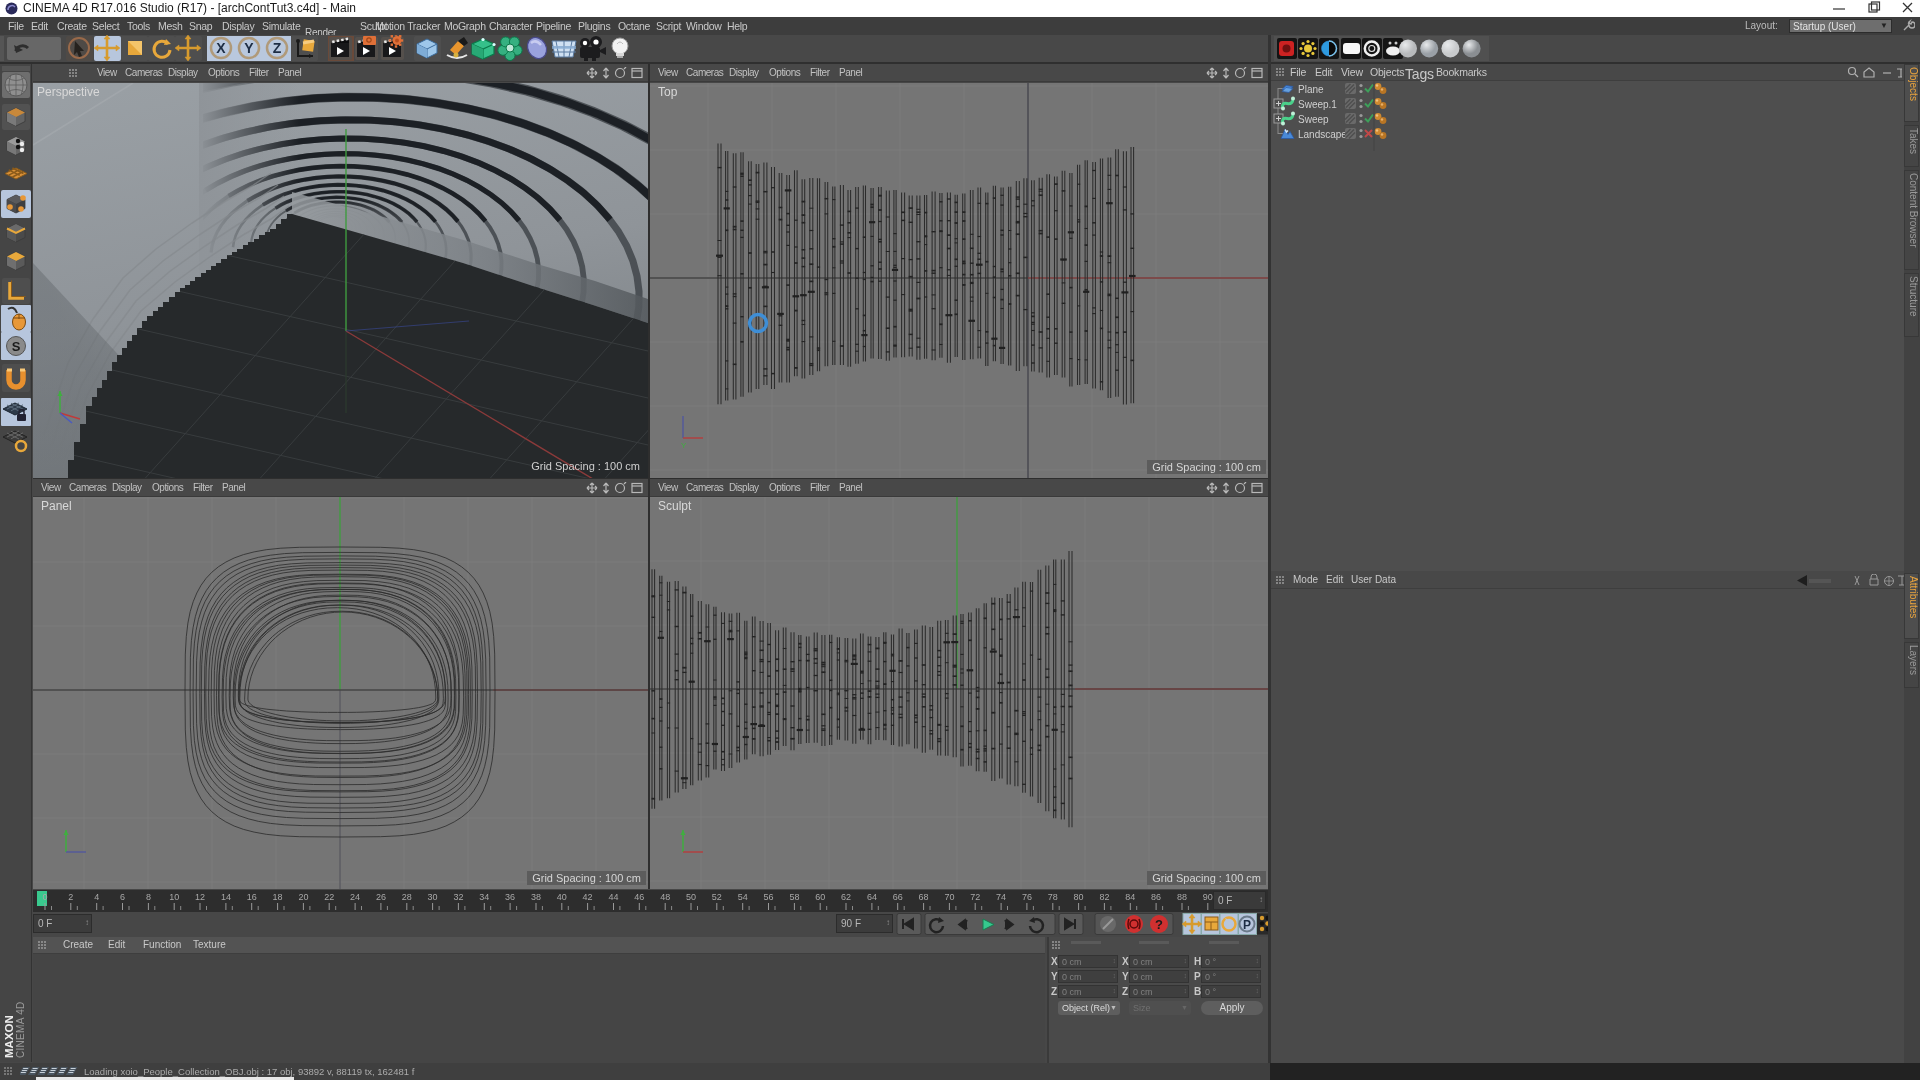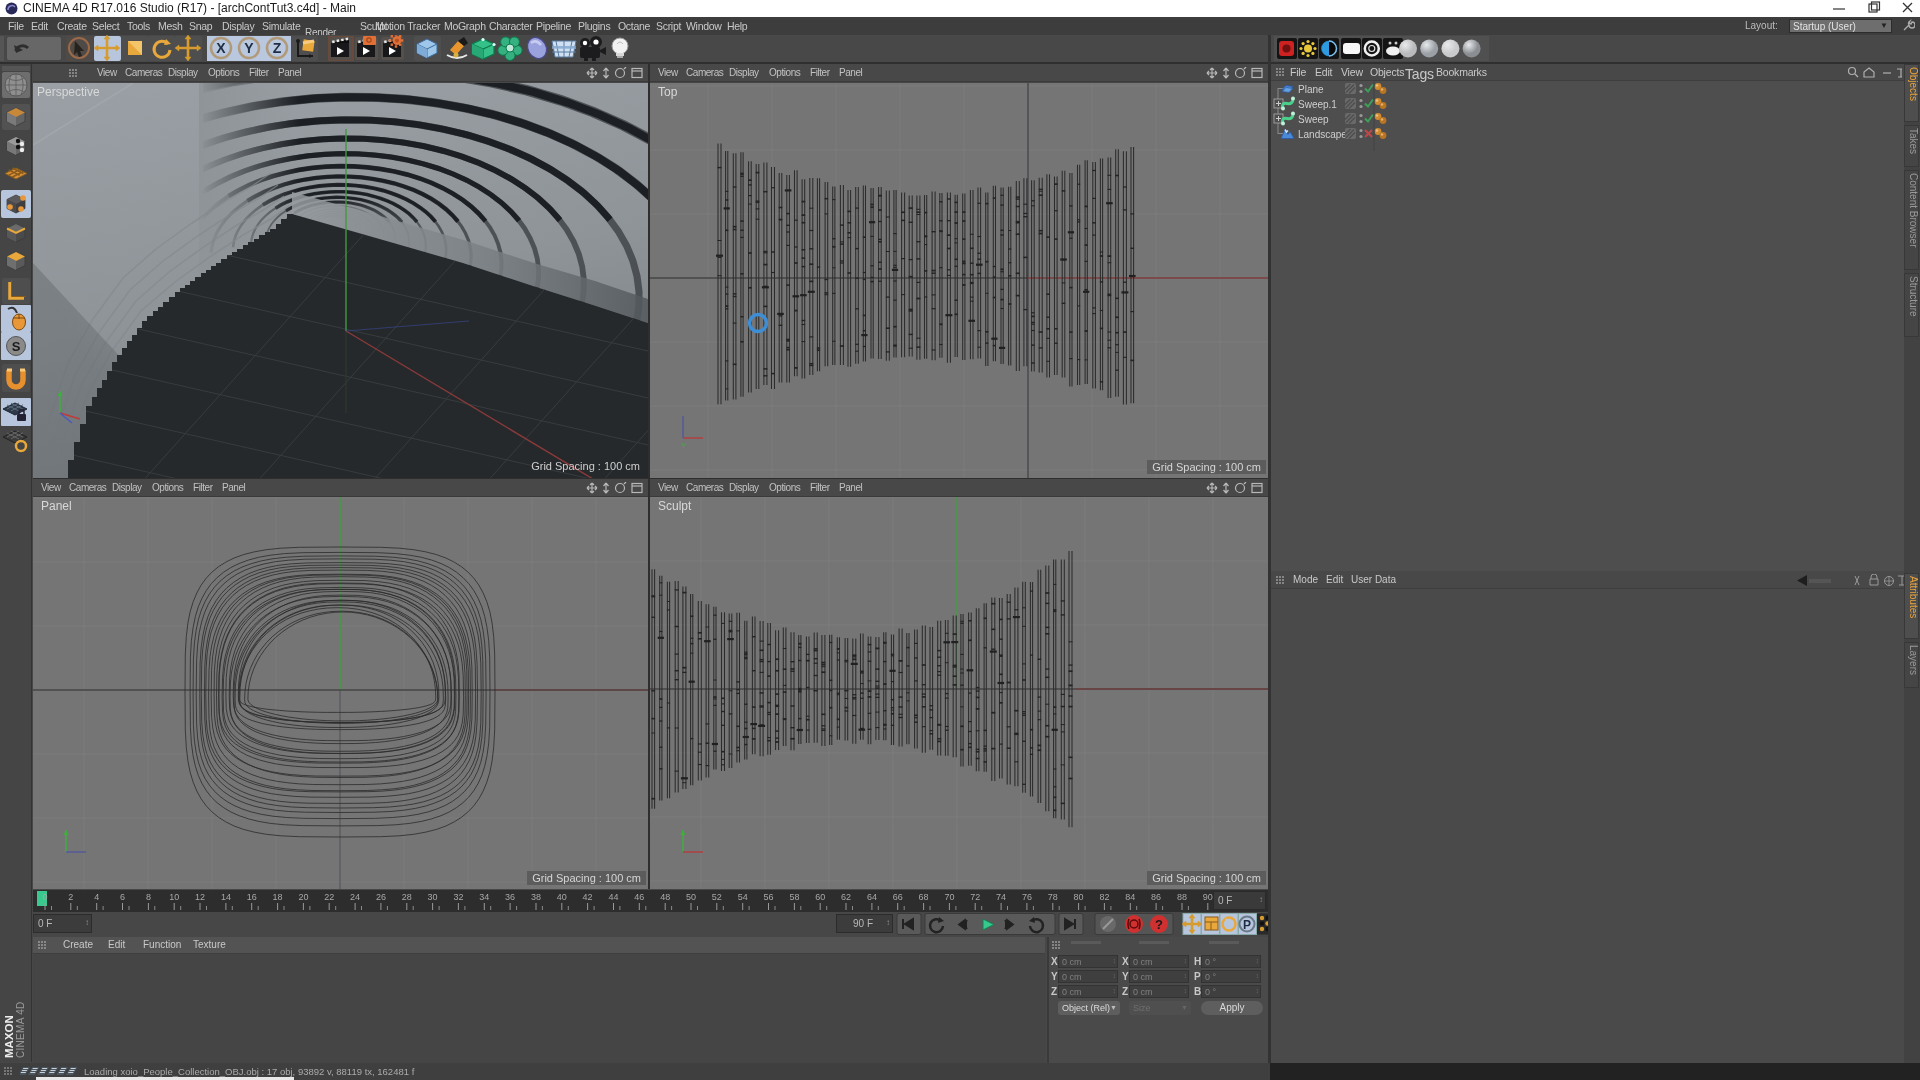--- a/index.html
+++ b/index.html
@@ -1790,21 +1790,21 @@
 <text x="1149.0" y="10" font-size="9" fill="#a8a8a8" text-anchor="middle" font-family="Liberation Sans">88</text>
 <path d="M1149.0 13v7" stroke="#9a9a9a" stroke-width="1"></path>
 <path d="M1155.4 16v4" stroke="#8a8a8a" stroke-width="1"></path>
 <text x="1174.8" y="10" font-size="9" fill="#a8a8a8" text-anchor="middle" font-family="Liberation Sans">90</text>
 <path d="M1174.8 13v7" stroke="#9a9a9a" stroke-width="1"></path>
 </svg>
 <div class="abs" style="left:1180px;top:1px;width:53px;height:19px;background:#3a3a3a;border:1px solid #2a2a2a;color:#b8b8b8;font-size:10px;padding:3px 4px">0 F<span style="position:absolute;right:2px;top:3px;color:#888;font-size:8px">↕</span></div>
 </div>
 <div class="abs" style="left:33px;top:912px;width:1235px;height:25px;background:#474747">
 <div class="abs" style="left:0;top:2px;width:59px;height:19px;background:#3c3c3c;border:1px solid #2c2c2c;color:#b8b8b8;font-size:10px;padding:3px 4px">0 F<span style="position:absolute;right:2px;top:3px;color:#888;font-size:8px">↕</span></div>
-<div class="abs" style="left:803px;top:2px;width:57px;height:19px;background:#3c3c3c;border:1px solid #2c2c2c;color:#b8b8b8;font-size:10px;padding:3px 16px">90 F<span style="position:absolute;right:2px;top:3px;color:#888;font-size:8px">↕</span></div>
+<div class="abs" style="left:803px;top:2px;width:57px;height:19px;background:#3c3c3c;border:1px solid #2c2c2c;color:#b8b8b8;font-size:10px;padding:3px 4px">90 F<span style="position:absolute;right:2px;top:3px;color:#888;font-size:8px">↕</span></div>
 <svg class="abs" style="left:862px;top:1px" width="373" height="23">
 <rect x="2" y="0.5" width="24" height="21" rx="2" fill="#5a5a5a" stroke="#3a3a3a"></rect>
 <path d="M8 6v10M18 6l-8 5 8 5z" stroke="#222" stroke-width="2" fill="#222"></path>
 <rect x="30" y="0.5" width="130" height="21" rx="2" fill="#5a5a5a" stroke="#3a3a3a"></rect>
 <path d="M46 8a6.5 6.5 0 1 0 2 5" stroke="#222" stroke-width="2.5" fill="none"></path>
       <path d="M44 4l5 4-6 2z" fill="#222"></path>
 <path d="M70 7l-6 4.5 6 4.5zM72 7q-3 4.5 0 9" stroke="#222" stroke-width="1.8" fill="#222"></path>
 <path d="M88 6l11 5.5-11 5.5z" fill="#35c98e" stroke="#1a7a50"></path>
 <path d="M112 7l6 4.5-6 4.5zM110 7q3 4.5 0 9" stroke="#222" stroke-width="1.8" fill="#222"></path>
 <path d="M137 8a6.5 6.5 0 1 1-2 5" stroke="#222" stroke-width="2.5" fill="none"></path>

